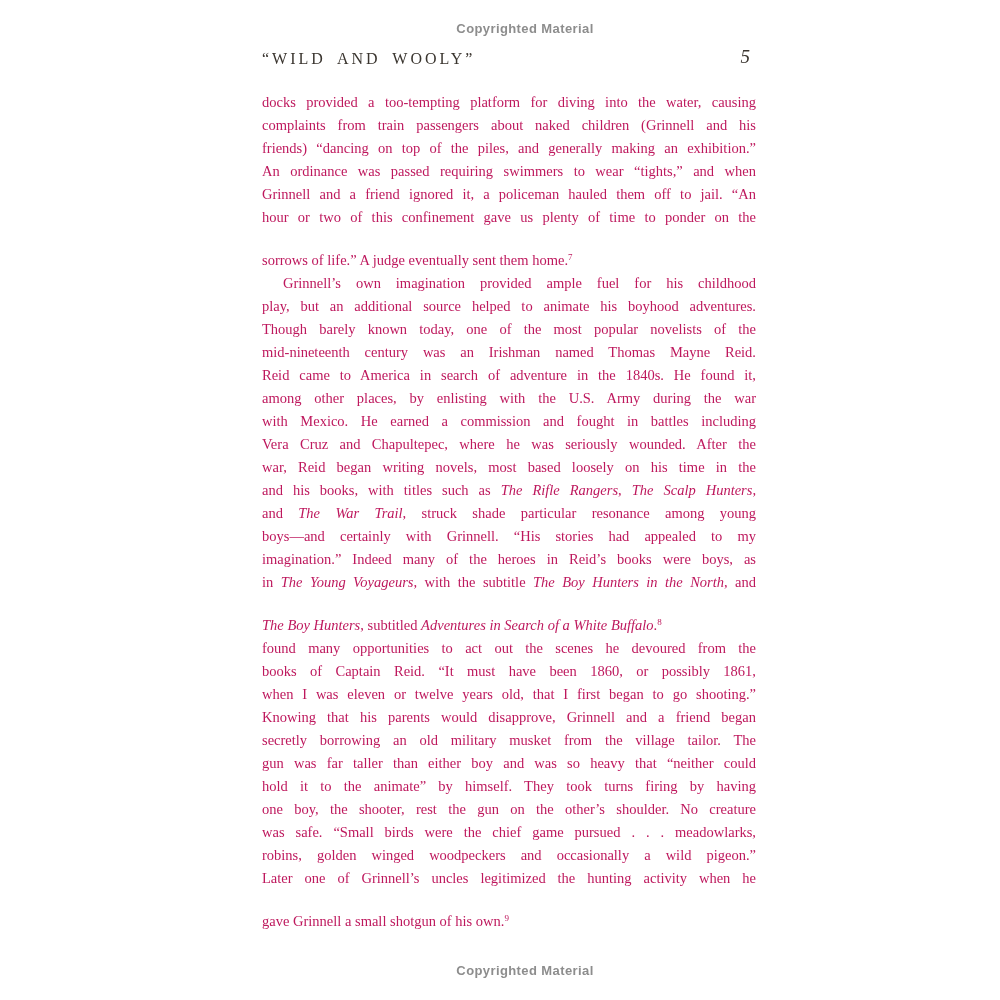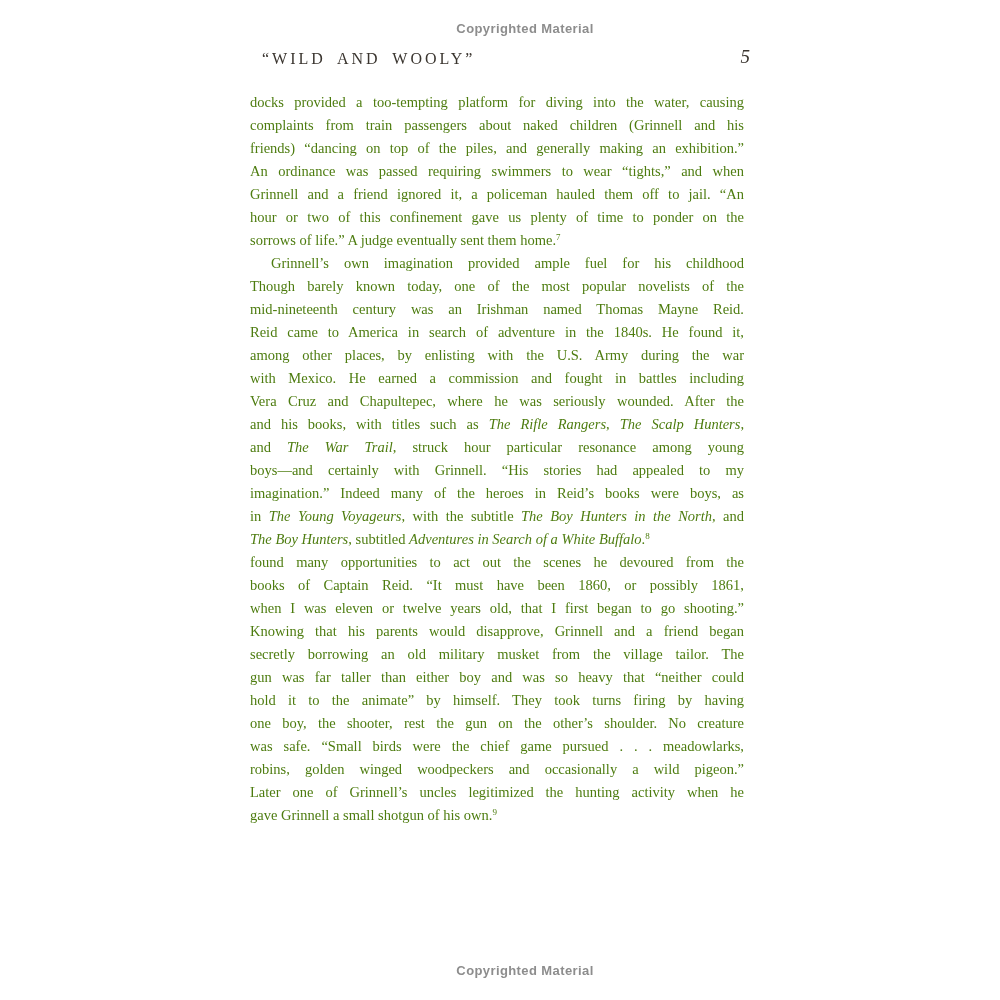--- a/index.html
+++ b/index.html
@@ -50,35 +50,36 @@
     right: 6px;
     top: -4px;
     font-style: italic;
     font-size: 19px;
     letter-spacing: 0;
     color: #3a352f;
   }
 
   .body-col {
     position: absolute;
-    left: 250px;
+    left: 262px;
     top: 91px;
     width: 494px;
     font-size: 14.5px;
     line-height: 23px;
-    color: #4d7c0f;
+    color: #be185d;
   }
   .line {
     height: 23px;
     text-align: justify;
     text-align-last: justify;
     white-space: normal;
   }
   .line.last {
     text-align-last: left;
+    margin-top: 20px;
   }
   .line.indent {
     padding-left: 21px;
   }
   .it { font-style: italic; }
   sup.fn {
     font-size: 9px;
     line-height: 0;
     vertical-align: baseline;
     position: relative;
@@ -99,28 +100,30 @@
 
   <div class="body-col">
       <div class="line"><span>docks provided a too-tempting platform for diving into the water, causing</span></div>
       <div class="line"><span>complaints from train passengers about naked children (Grinnell and his</span></div>
       <div class="line"><span>friends) “dancing on top of the piles, and generally making an exhibition.”</span></div>
       <div class="line"><span>An ordinance was passed requiring swimmers to wear “tights,” and when</span></div>
       <div class="line"><span>Grinnell and a friend ignored it, a policeman hauled them off to jail. “An</span></div>
       <div class="line"><span>hour or two of this confinement gave us plenty of time to ponder on the</span></div>
       <div class="line last"><span>sorrows of life.” A judge eventually sent them home.</span><sup class="fn">7</sup></div>
       <div class="line indent"><span>Grinnell’s own imagination provided ample fuel for his childhood</span></div>
+      <div class="line"><span>play, but an additional source helped to animate his boyhood adventures.</span></div>
       <div class="line"><span>Though barely known today, one of the most popular novelists of the</span></div>
       <div class="line"><span>mid-nineteenth century was an Irishman named Thomas Mayne Reid.</span></div>
       <div class="line"><span>Reid came to America in search of adventure in the 1840s. He found it,</span></div>
       <div class="line"><span>among other places, by enlisting with the U.S. Army during the war</span></div>
       <div class="line"><span>with Mexico. He earned a commission and fought in battles including</span></div>
       <div class="line"><span>Vera Cruz and Chapultepec, where he was seriously wounded. After the</span></div>
+      <div class="line"><span>war, Reid began writing novels, most based loosely on his time in the</span></div>
       <div class="line"><span>and his books, with titles such as </span><span class="it">The Rifle Rangers</span><span>, </span><span class="it">The Scalp Hunters</span><span>,</span></div>
-      <div class="line"><span>and </span><span class="it">The War Trail</span><span>, struck hour particular resonance among young</span></div>
+      <div class="line"><span>and </span><span class="it">The War Trail</span><span>, struck shade particular resonance among young</span></div>
       <div class="line"><span>boys—and certainly with Grinnell. “His stories had appealed to my</span></div>
       <div class="line"><span>imagination.” Indeed many of the heroes in Reid’s books were boys, as</span></div>
       <div class="line"><span>in </span><span class="it">The Young Voyageurs</span><span>, with the subtitle </span><span class="it">The Boy Hunters in the North</span><span>, and</span></div>
       <div class="line last"><span class="it">The Boy Hunters</span><span>, subtitled </span><span class="it">Adventures in Search of a White Buffalo</span><span>.</span><sup class="fn">8</sup></div>
       <div class="line"><span>found many opportunities to act out the scenes he devoured from the</span></div>
       <div class="line"><span>books of Captain Reid. “It must have been 1860, or possibly 1861,</span></div>
       <div class="line"><span>when I was eleven or twelve years old, that I first began to go shooting.”</span></div>
       <div class="line"><span>Knowing that his parents would disapprove, Grinnell and a friend began</span></div>
       <div class="line"><span>secretly borrowing an old military musket from the village tailor. The</span></div>
       <div class="line"><span>gun was far taller than either boy and was so heavy that “neither could</span></div>

